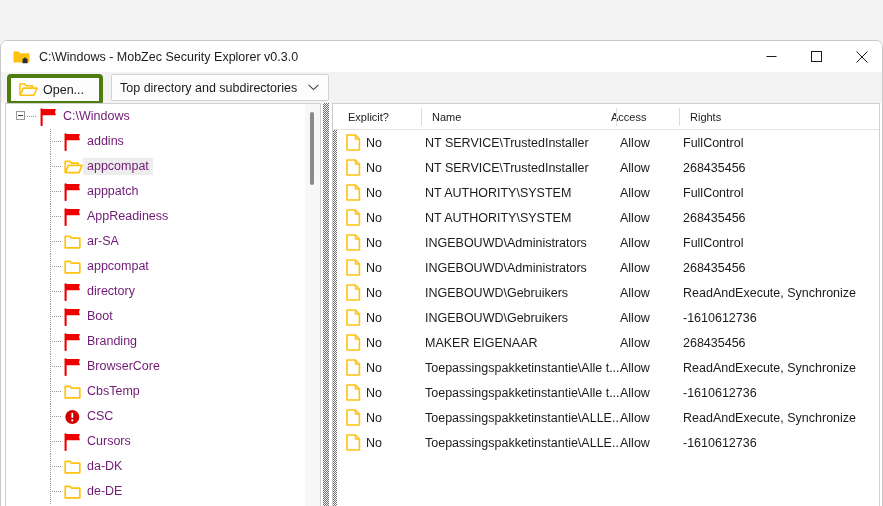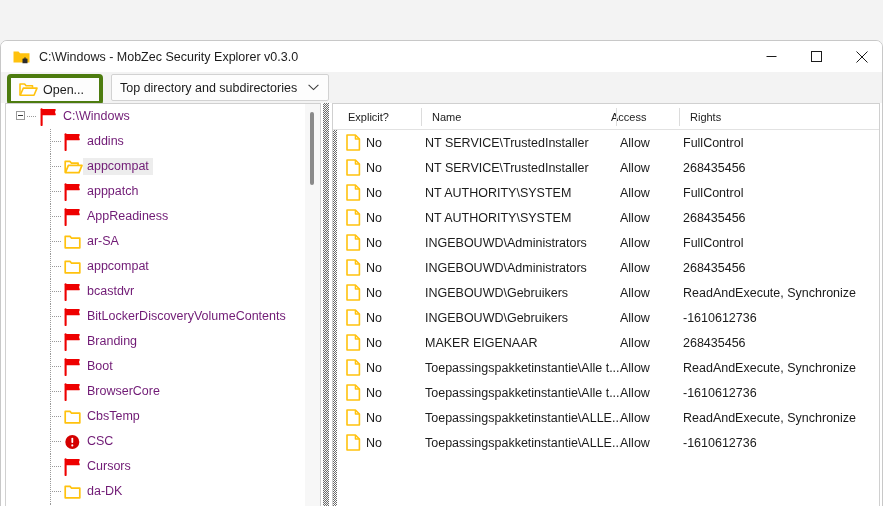--- a/index.html
+++ b/index.html
@@ -320,54 +320,43 @@
         </div>
         <div class="tnode">
           <span class="indentline" style="left: 44px;"></span>
           <span class="elbow" style="left: 44px; top: 12px; width: 12px;"></span>
           <span class="ticon" style="margin-left: 57px;">
             <svg class="sv" width="20" height="18" viewBox="0 0 20 18">
               <path d="M2.6 1.2 V17" stroke="#ee0000" stroke-width="2.1" stroke-linecap="round"></path>
               <path d="M3.4 1.9 h12.6 c-1.1 1.5 -1.1 3 0 4.6 h-12.6 q1.2 -2.3 0 -4.6 z" fill="#ee0000" stroke="#ee0000" stroke-width="1.6" stroke-linejoin="round"></path>
             </svg>
           </span>
-          <span class="tlabel">bcastdvr</span>
-        </div>
-        <div class="tnode">
-          <span class="indentline" style="left: 44px;"></span>
-          <span class="elbow" style="left: 44px; top: 12px; width: 12px;"></span>
-          <span class="ticon" style="margin-left: 57px;">
-            <svg class="sv" width="20" height="18" viewBox="0 0 20 18">
-              <path d="M2.6 1.2 V17" stroke="#ee0000" stroke-width="2.1" stroke-linecap="round"></path>
-              <path d="M3.4 1.9 h12.6 c-1.1 1.5 -1.1 3 0 4.6 h-12.6 q1.2 -2.3 0 -4.6 z" fill="#ee0000" stroke="#ee0000" stroke-width="1.6" stroke-linejoin="round"></path>
-            </svg>
-          </span>
-          <span class="tlabel">BitLockerDiscoveryVolumeContents</span>
+          <span class="tlabel">directory</span>
+        </div>
+        <div class="tnode">
+          <span class="indentline" style="left: 44px;"></span>
+          <span class="elbow" style="left: 44px; top: 12px; width: 12px;"></span>
+          <span class="ticon" style="margin-left: 57px;">
+            <svg class="sv" width="20" height="18" viewBox="0 0 20 18">
+              <path d="M2.6 1.2 V17" stroke="#ee0000" stroke-width="2.1" stroke-linecap="round"></path>
+              <path d="M3.4 1.9 h12.6 c-1.1 1.5 -1.1 3 0 4.6 h-12.6 q1.2 -2.3 0 -4.6 z" fill="#ee0000" stroke="#ee0000" stroke-width="1.6" stroke-linejoin="round"></path>
+            </svg>
+          </span>
+          <span class="tlabel">Boot</span>
         </div>
         <div class="tnode">
           <span class="indentline" style="left: 44px;"></span>
           <span class="elbow" style="left: 44px; top: 12px; width: 12px;"></span>
           <span class="ticon" style="margin-left: 57px;">
             <svg class="sv" width="20" height="18" viewBox="0 0 20 18">
               <path d="M2.6 1.2 V17" stroke="#ee0000" stroke-width="2.1" stroke-linecap="round"></path>
               <path d="M3.4 1.9 h12.6 c-1.1 1.5 -1.1 3 0 4.6 h-12.6 q1.2 -2.3 0 -4.6 z" fill="#ee0000" stroke="#ee0000" stroke-width="1.6" stroke-linejoin="round"></path>
             </svg>
           </span>
           <span class="tlabel">Branding</span>
-        </div>
-        <div class="tnode">
-          <span class="indentline" style="left: 44px;"></span>
-          <span class="elbow" style="left: 44px; top: 12px; width: 12px;"></span>
-          <span class="ticon" style="margin-left: 57px;">
-            <svg class="sv" width="20" height="18" viewBox="0 0 20 18">
-              <path d="M2.6 1.2 V17" stroke="#ee0000" stroke-width="2.1" stroke-linecap="round"></path>
-              <path d="M3.4 1.9 h12.6 c-1.1 1.5 -1.1 3 0 4.6 h-12.6 q1.2 -2.3 0 -4.6 z" fill="#ee0000" stroke="#ee0000" stroke-width="1.6" stroke-linejoin="round"></path>
-            </svg>
-          </span>
-          <span class="tlabel">Boot</span>
         </div>
         <div class="tnode">
           <span class="indentline" style="left: 44px;"></span>
           <span class="elbow" style="left: 44px; top: 12px; width: 12px;"></span>
           <span class="ticon" style="margin-left: 57px;">
             <svg class="sv" width="20" height="18" viewBox="0 0 20 18">
               <path d="M2.6 1.2 V17" stroke="#ee0000" stroke-width="2.1" stroke-linecap="round"></path>
               <path d="M3.4 1.9 h12.6 c-1.1 1.5 -1.1 3 0 4.6 h-12.6 q1.2 -2.3 0 -4.6 z" fill="#ee0000" stroke="#ee0000" stroke-width="1.6" stroke-linejoin="round"></path>
             </svg>
           </span>

